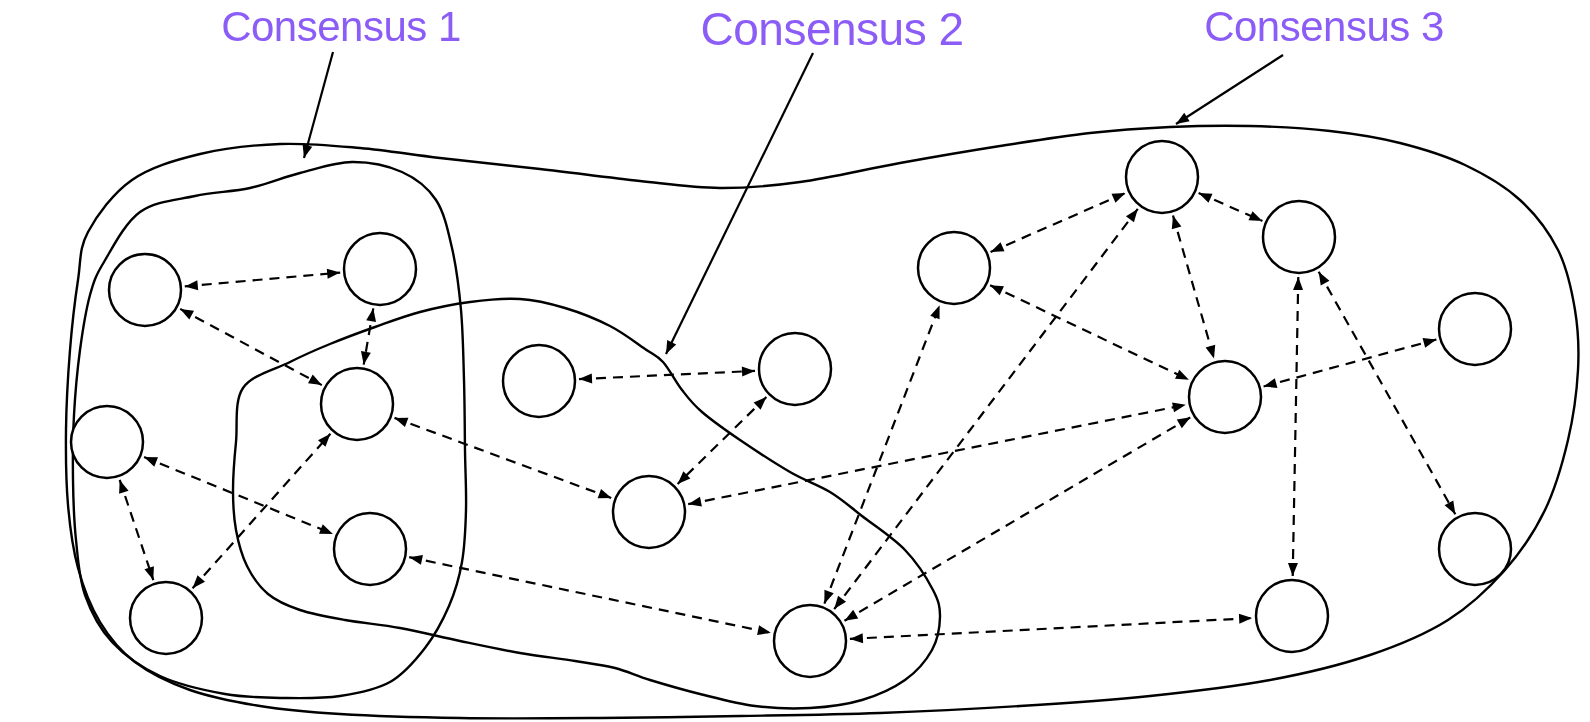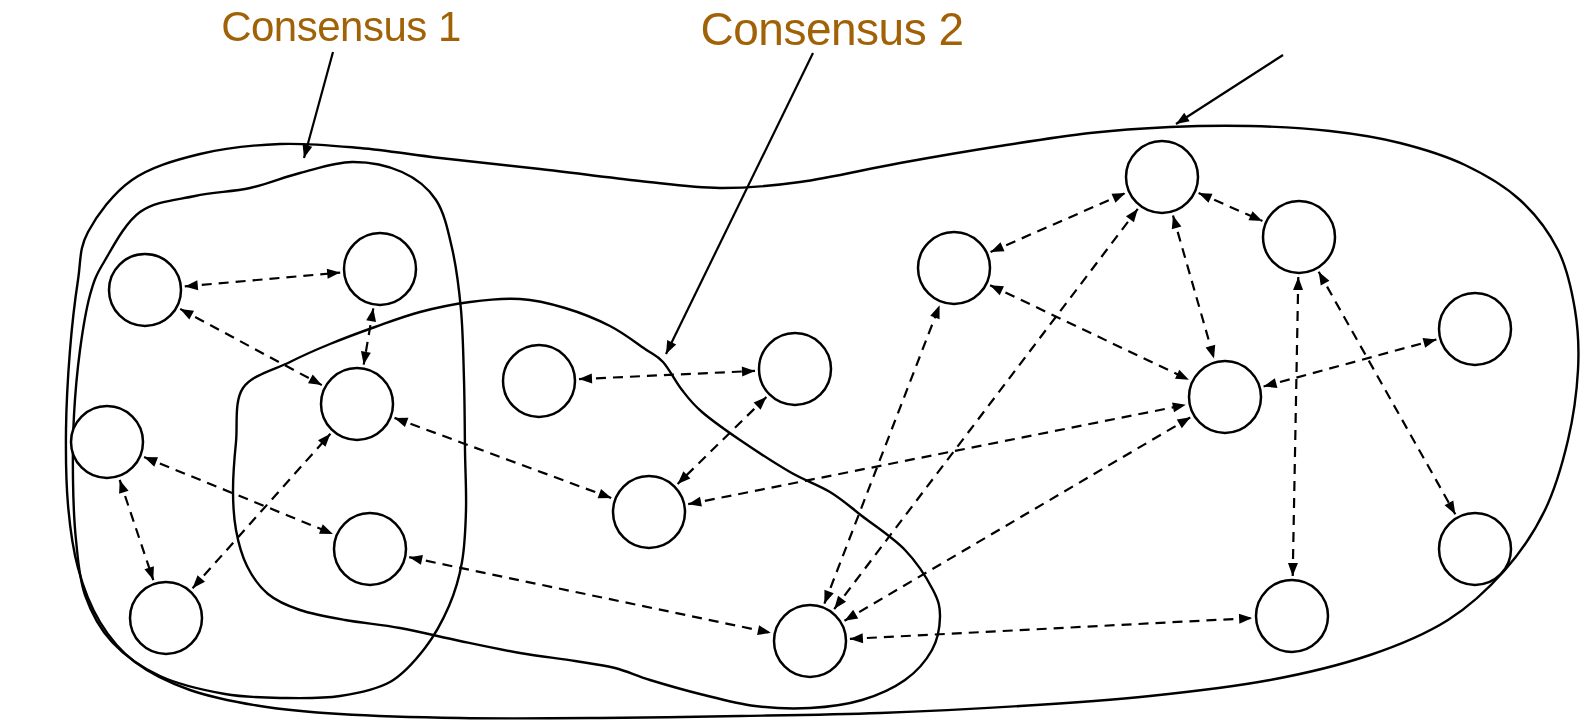--- a/index.html
+++ b/index.html
@@ -1,20 +1,20 @@
 <!DOCTYPE html>
 <html><head>
 <meta charset="utf-8">
 <style>
   html,body{margin:0;padding:0;background:#ffffff;}
   .stage{position:relative;width:1590px;height:722px;background:#ffffff;overflow:hidden;
          font-family:"Liberation Sans", sans-serif;}
   .stage svg{position:absolute;left:0;top:0;}
   .diagram-label{position:absolute;transform:translateX(-50%);white-space:nowrap;
-         font-size:42px;line-height:1.1;color:#a16207;letter-spacing:-0.5px;}
+         font-size:42px;line-height:1.1;color:#8b5cf6;letter-spacing:-0.5px;}
 </style>
 </head>
 <body>
 
 <div class="stage">
   <svg id="diagram" width="1590" height="722" viewBox="0 0 1590 722">
     <defs>
       <marker id="arrow" markerUnits="userSpaceOnUse" markerWidth="18" markerHeight="14" refX="14.5" refY="6" orient="auto-start-reverse">
         <path d="M1.5,1 L14.5,6 L1.5,11 Z" fill="#000"></path>
       </marker>
@@ -69,13 +69,14 @@
         <circle cx="1299" cy="237" r="36" fill="#ffffff" stroke="#000000" stroke-width="2.5"></circle>
         <circle cx="1225" cy="397" r="36" fill="#ffffff" stroke="#000000" stroke-width="2.5"></circle>
         <circle cx="1475" cy="329" r="36" fill="#ffffff" stroke="#000000" stroke-width="2.5"></circle>
         <circle cx="1292" cy="616" r="36" fill="#ffffff" stroke="#000000" stroke-width="2.5"></circle>
         <circle cx="1475" cy="549" r="36" fill="#ffffff" stroke="#000000" stroke-width="2.5"></circle>
       </g>
   </svg>
 
   <div class="diagram-label" id="label-0" style="left: 341px; top: 4px; font-size: 42px;">Consensus 1</div>
   <div class="diagram-label" id="label-1" style="left: 832px; top: 4px; font-size: 46px;">Consensus 2</div>
+  <div class="diagram-label" id="label-2" style="left: 1324px; top: 4px; font-size: 42px;">Consensus 3</div>
 </div>
 
 </body></html>

